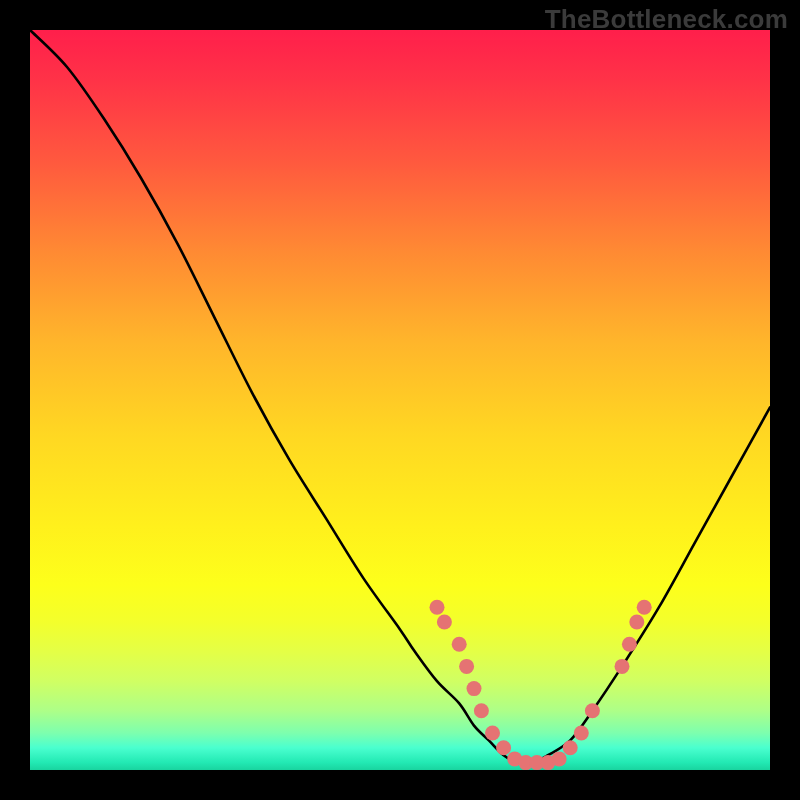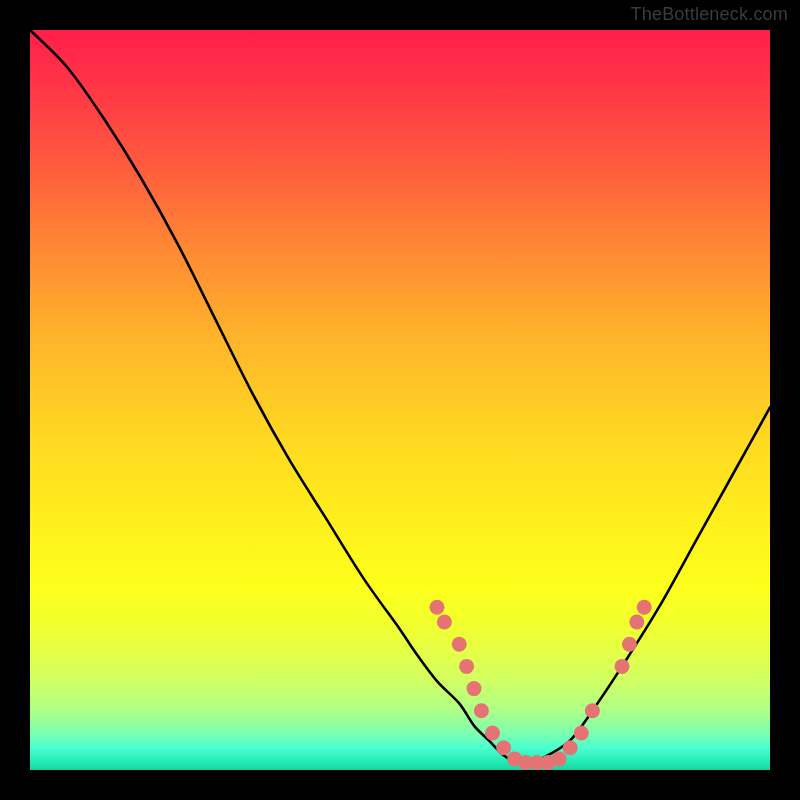--- a/index.html
+++ b/index.html
@@ -41,22 +41,22 @@
       #4affcf 97%,
       #22e9b3 99%,
       #19d49f 100%
     );
   }
   .watermark {
     position: absolute;
     top: 4px;
     right: 12px;
     color: #3b3b3b;
-    font-size: 18px;
-    font-weight: 400;
+    font-size: 26px;
+    font-weight: 700;
     letter-spacing: 0.2px;
     user-select: none;
   }
   svg.overlay {
     position: absolute;
     left: 30px;
     top: 30px;
     width: 740px;
     height: 740px;
     overflow: visible;

